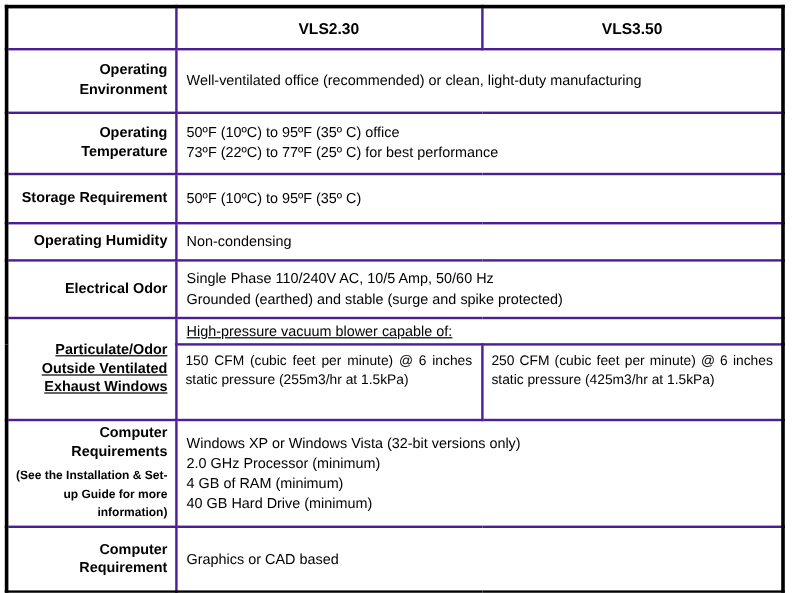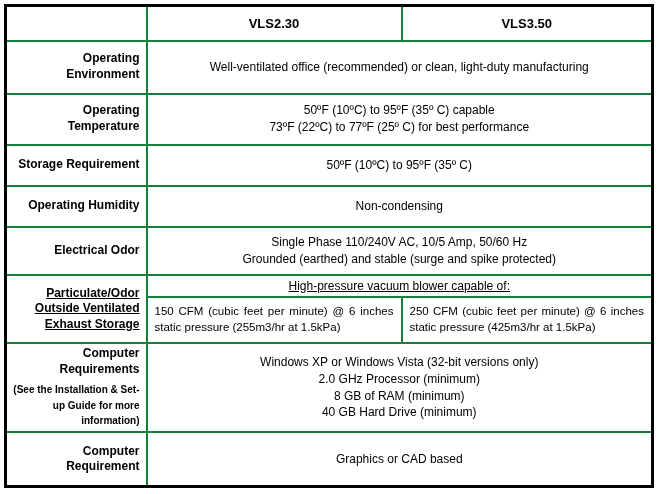--- a/index.html
+++ b/index.html
@@ -16,41 +16,40 @@
     border-collapse: collapse;
     table-layout: fixed;
     margin: 4px 0 0 4px;
     width: 647px;
     border: 3px solid #000;
   }
   col.c-label { width: 141px; }
   col.c-a     { width: 255px; }
   col.c-b     { width: 251px; }
   td {
-    border: 2px solid #15803d;
+    border: 2px solid #4c1d95;
     padding: 2px 4px;
     overflow: hidden;
   }
   td.hdr {
     font-weight: bold;
     font-size: 13px;
     text-align: center;
     vertical-align: middle;
   }
   td.label {
     font-weight: bold;
     font-size: 12px;
     text-align: right;
     vertical-align: middle;
     line-height: 1.3;
     padding: 2px 6px;
   }
   td.val {
     font-size: 12px;
-    text-align: center;
     vertical-align: middle;
     line-height: 1.4;
     padding: 2px 8px;
   }
   td.cfm {
     font-size: 11.5px;
     text-align: justify;
     vertical-align: top;
     line-height: 1.35;
     padding: 6px 7px 2px 7px;
@@ -58,24 +57,24 @@
   .note {
     font-weight: bold;
     font-size: 10px;
     line-height: 1.55;
     margin-top: 5px;
   }
   tr.r-header  { height: 35px; }
   tr.r-env     { height: 53px; }
   tr.r-temp    { height: 51px; }
   tr.r-storage { height: 41px; }
-  tr.r-humid   { height: 41px; }
+  tr.r-humid   { height: 31px; }
   tr.r-elec    { height: 48px; }
   tr.r-exh1    { height: 22px; text-decoration: underline; }
-  tr.r-exh2    { height: 46px; }
+  tr.r-exh2    { height: 63px; }
   tr.r-comp    { height: 83px; }
   tr.r-soft    { height: 55px; }
 </style>
 </head>
 <body>
 
 <table class="spec">
   <colgroup>
     <col class="c-label">
     <col class="c-a">
@@ -96,21 +95,21 @@
     </td>
     <td class="val" colspan="2">Well-ventilated office (recommended) or clean, light-duty manufacturing</td>
   </tr>
 
   <tr class="r-temp">
     <td class="label">
       <div>Operating</div>
       <div>Temperature</div>
     </td>
     <td class="val" colspan="2">
-      <div>50ºF (10ºC) to 95ºF (35º C) capable</div>
+      <div>50ºF (10ºC) to 95ºF (35º C) office</div>
       <div>73ºF (22ºC) to 77ºF (25º C) for best performance</div>
     </td>
   </tr>
 
   <tr class="r-storage">
     <td class="label">
       <div>Storage Requirement</div>
     </td>
     <td class="val" colspan="2">50ºF (10ºC) to 95ºF (35º C)</td>
   </tr>
@@ -129,40 +128,40 @@
     <td class="val" colspan="2">
       <div>Single Phase 110/240V AC, 10/5 Amp, 50/60 Hz</div>
       <div>Grounded (earthed) and stable (surge and spike protected)</div>
     </td>
   </tr>
 
   <tr class="r-exh1">
     <td class="label" rowspan="2">
       <div>Particulate/Odor</div>
       <div>Outside Ventilated</div>
-      <div>Exhaust Storage</div>
+      <div>Exhaust Windows</div>
     </td>
     <td class="val" colspan="2">High-pressure vacuum blower capable of:</td>
   </tr>
 
   <tr class="r-exh2">
     <td class="cfm">150 CFM (cubic feet per minute) @ 6 inches static pressure (255m3/hr at 1.5kPa)</td>
     <td class="cfm">250 CFM (cubic feet per minute) @ 6 inches static pressure (425m3/hr at 1.5kPa)</td>
   </tr>
 
   <tr class="r-comp">
     <td class="label">
       <div>Computer</div>
       <div>Requirements</div>
       <div class="note">(See the Installation &amp; Set-up Guide for more information)</div>
     </td>
     <td class="val" colspan="2">
       <div>Windows XP or Windows Vista (32-bit versions only)</div>
       <div>2.0 GHz Processor (minimum)</div>
-      <div>8 GB of RAM (minimum)</div>
+      <div>4 GB of RAM (minimum)</div>
       <div>40 GB Hard Drive (minimum)</div>
     </td>
   </tr>
 
   <tr class="r-soft">
     <td class="label">
       <div>Computer</div>
       <div>Requirement</div>
     </td>
     <td class="val" colspan="2">Graphics or CAD based</td>

